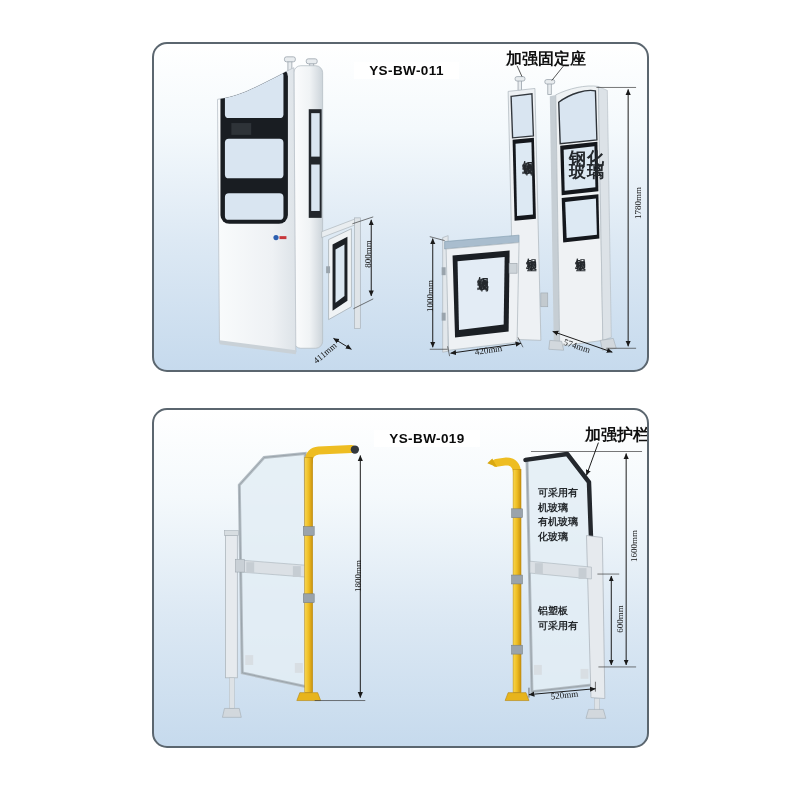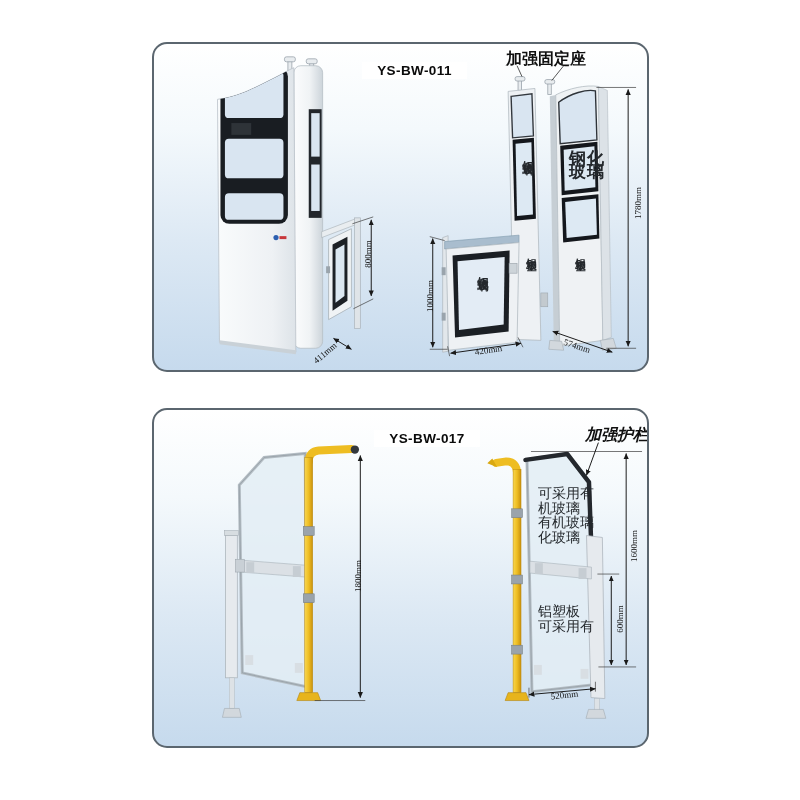--- a/index.html
+++ b/index.html
@@ -13,21 +13,21 @@
   #panel1 { top:42px; height:330px; }
   #panel2 { top:408px; height:340px; }
   .layer { position:absolute; left:0; top:0; width:493px; }
   .t { position:absolute; white-space:nowrap; }
   .model-title { font-weight:bold; font-size:13.5px; letter-spacing:.4px; color:#0b0b0b;
     background:rgba(255,255,255,.93); text-align:center; padding:1px 4px; }
   .callout { font-size:16px; font-weight:bold; color:#101010; }
   .dim { font-family:"Liberation Serif",serif; font-size:9px; color:#141414; text-align:center; }
   .r90  { transform:rotate(-90deg); transform-origin:center; }
   .cjk-v { writing-mode:vertical-rl; text-orientation:upright; font-weight:bold; color:#24282c; letter-spacing:1px; }
-  .note { font-weight:normal; color:#24282c; font-size:14px; line-height:14.5px; }
+  .note { font-weight:bold; color:#24282c; font-size:10px; line-height:14.5px; }
 </style>
 </head>
 <body>
 
 <section class="panel" id="panel1">
 
   <svg class="layer" width="493" height="326" viewBox="0 0 497 330" preserveAspectRatio="none">
     <defs>
       <marker id="ar1" viewBox="0 0 10 10" refX="8.5" refY="5" markerWidth="6.5" markerHeight="6.5" orient="auto-start-reverse">
         <path d="M0,1 L9,5 L0,9 Z" fill="#1a1a1a"></path>
@@ -139,21 +139,21 @@
       <line x1="299" y1="313" x2="370" y2="303" marker-start="url(#ar1)" marker-end="url(#ar1)"></line>
       <line x1="402" y1="291" x2="462" y2="312" marker-start="url(#ar1)" marker-end="url(#ar1)"></line>
       <line x1="478" y1="46" x2="478" y2="306" marker-start="url(#ar1)" marker-end="url(#ar1)"></line>
     </g>
     <g stroke="#2a2a2a" stroke-width="0.8" fill="none">
       <path d="M366,22 L371,33"></path>
         <path d="M413,22 L401,37"></path>
     </g>
   </svg>
 
-  <div class="t model-title" style="left:208px; top:18px; width:105px;">YS-BW-011</div>
+  <div class="t model-title" style="left:200px; top:18px; width:105px;">YS-BW-011</div>
   <div class="t callout" style="left:352px; top:5px;">加强固定座</div>
 
   <div class="t cjk-v" style="left:366px; top:108px; height:70px; font-size:11px;">钢化玻璃</div>
   <div class="t" style="left:415px; top:108px; width:32px; text-align:center; font-weight:bold; color:#24282c; font-size:17px; line-height:13px; letter-spacing:1px;">
     <div>钢化</div>
     <div>玻璃</div>
   </div>
   <div class="t cjk-v" style="left:371px; top:206px; height:48px; font-size:10.5px;">铝塑板</div>
   <div class="t cjk-v" style="left:420px; top:206px; height:48px; font-size:10.5px;">铝塑板</div>
   <div class="t cjk-v" style="left:321px; top:224px; height:58px; font-size:11px;">钢化玻璃</div>
@@ -241,22 +241,22 @@
       <path d="M445,275 L445,285"></path>
     </g>
     <g stroke="#1a1a1a" stroke-width="1" fill="none">
       <line x1="476" y1="44" x2="476" y2="258" marker-start="url(#ar2)" marker-end="url(#ar2)"></line>
       <line x1="461" y1="168" x2="461" y2="258" marker-start="url(#ar2)" marker-end="url(#ar2)"></line>
       <line x1="378" y1="288" x2="445" y2="282" marker-start="url(#ar2)" marker-end="url(#ar2)"></line>
     </g>
     <line x1="448" y1="33" x2="436" y2="66" stroke="#1a1a1a" stroke-width="1" marker-end="url(#ar2)"></line>
   </svg>
 
-  <div class="t model-title" style="left:220px; top:20px; width:106px;">YS-BW-017</div>
-  <div class="t callout" style="left:431px; top:15px;font-style:italic;">加强护栏</div>
+  <div class="t model-title" style="left:220px; top:20px; width:106px;">YS-BW-019</div>
+  <div class="t callout" style="left:431px; top:15px;">加强护栏</div>
 
   <div class="t note" style="left:384px; top:76px; width:56px;">
     <div>可采用有</div>
     <div>机玻璃</div>
     <div>有机玻璃</div>
     <div>化玻璃</div>
   </div>
   <div class="t note" style="left:384px; top:194px; width:56px;">
     <div>铝塑板</div>
     <div>可采用有</div>

